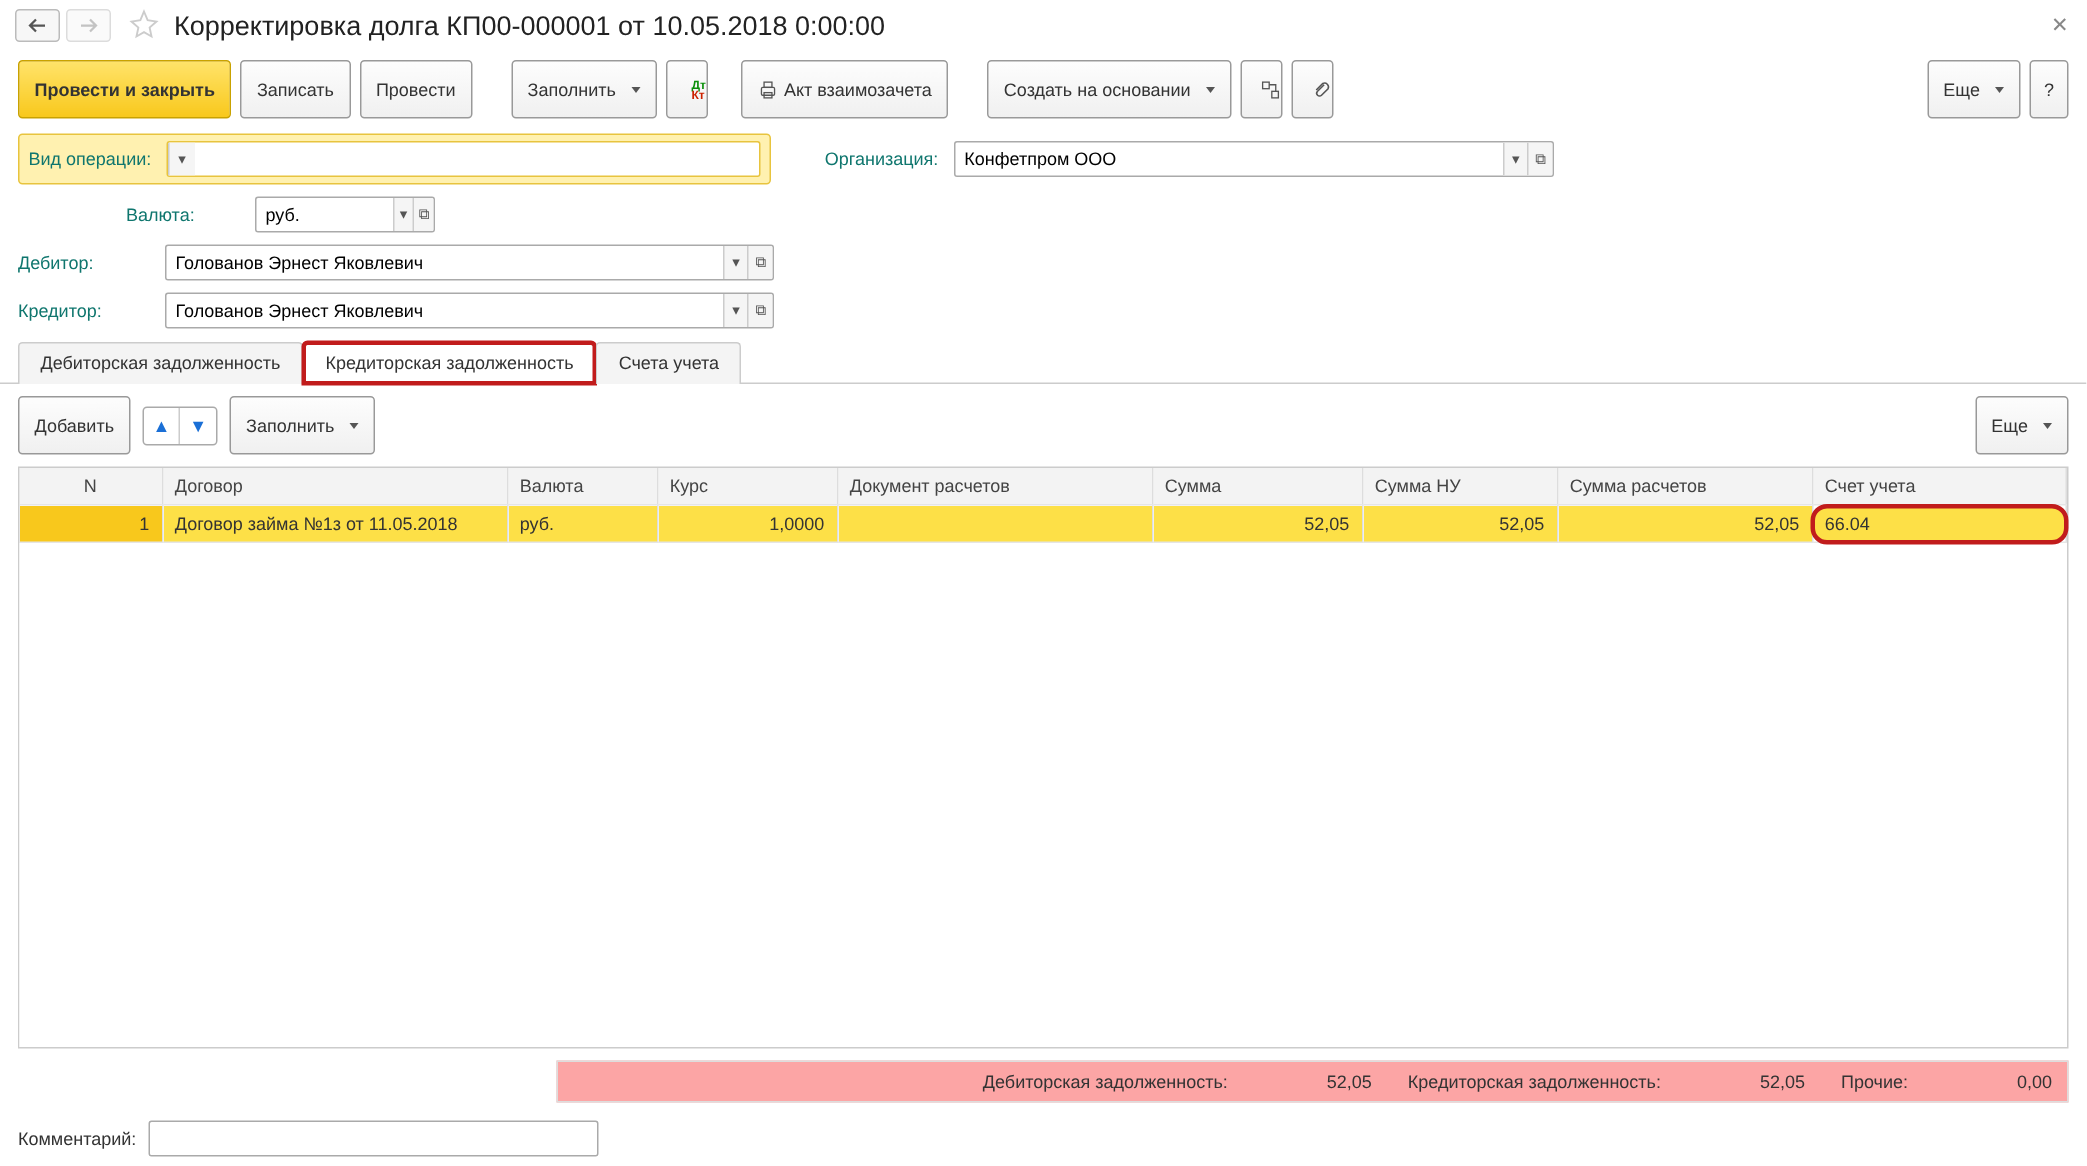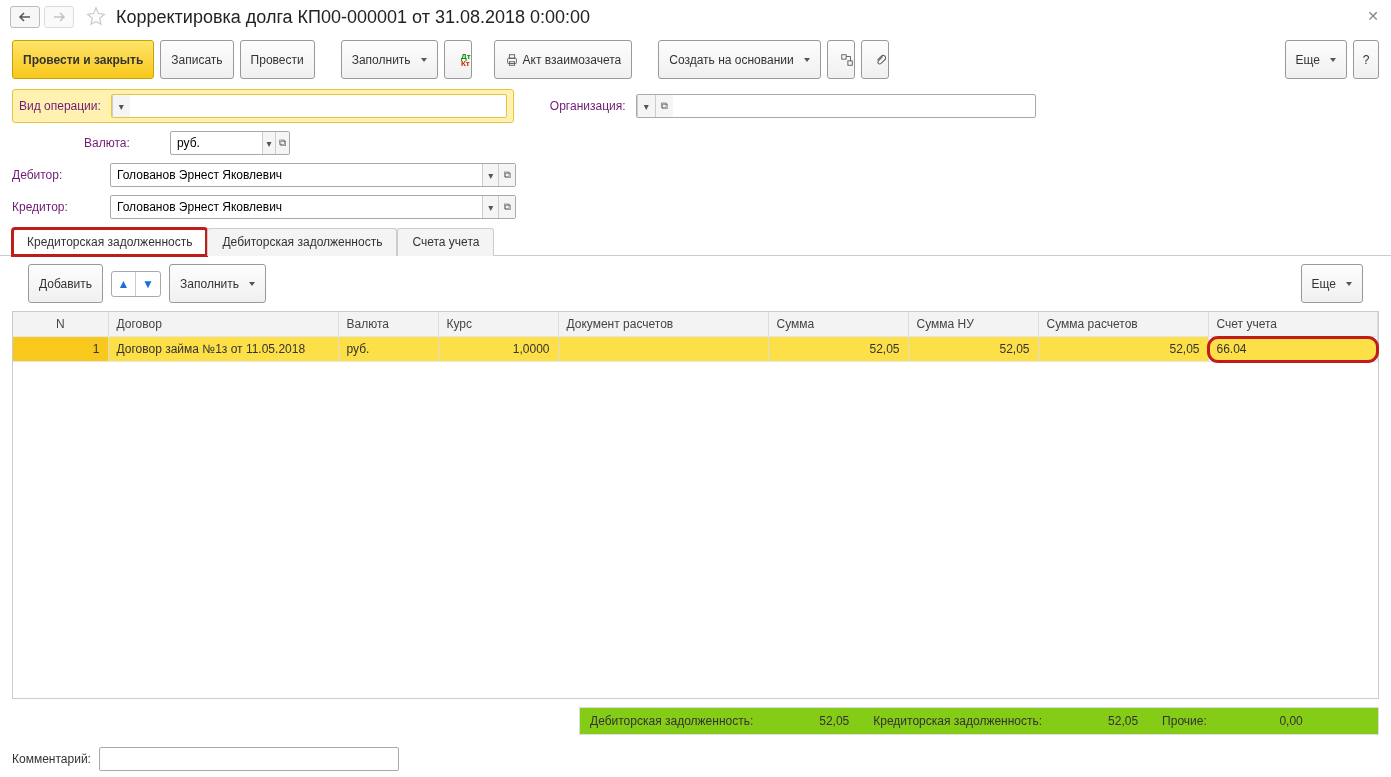--- a/index.html
+++ b/index.html
@@ -75,21 +75,21 @@
     border-left: 3px solid transparent;
     border-right: 3px solid transparent;
     border-top: 4px solid #555;
     margin-left: 6px;
   }
 
   .form-area { padding: 0 12px; }
   .form-row { display: flex; align-items: center; margin-bottom: 8px; gap: 8px; }
   .col-left { display: flex; align-items: center; gap: 6px; }
   .col-gap { width: 20px; }
-  .lbl { width: 92px; color: #701a75; }
+  .lbl { width: 92px; color: #0f766e; }
   .field {
     display: inline-flex;
     align-items: stretch;
     border: 1px solid #aaa;
     border-radius: 2px;
     background: #fff;
     height: 24px;
     overflow: hidden;
   }
   .field input {
@@ -138,21 +138,21 @@
     background: #fff;
     border-bottom: 1px solid #fff;
   }
   .highlight-red {
     outline: 3px solid #c11c1c;
     outline-offset: -2px;
   }
 
   .tab-toolbar {
     display: flex; align-items: center;
-    padding: 8px 28px; gap: 8px;
+    padding: 8px 12px; gap: 8px;
   }
   .tab-toolbar .spacer { flex: 1; }
   .arrows {
     display: inline-flex;
     border: 1px solid #aaa;
     border-radius: 3px;
     overflow: hidden;
     height: 26px;
   }
   .arrows span {
@@ -207,23 +207,24 @@
 
   .totals {
     margin: 8px 12px 0 12px;
     display: flex;
     justify-content: flex-end;
   }
   .totals-box {
     display: flex;
     gap: 24px;
     border: 1px solid #ddd;
-    background: #84cc16;
+    background: #fca5a5;
     padding: 6px 10px;
-    width: 800px;
+    width: 1008px;
+    justify-content: flex-end;
   }
   .tot-item { display: flex; gap: 6px; }
   .tot-item .v { width: 90px; text-align: right; }
 
   .comment-row {
     display: flex; align-items: center;
     padding: 12px 12px 8px 12px; gap: 8px;
   }
   .comment-row .field { width: 300px; }
 
@@ -249,21 +250,21 @@
     <span class="nav-btn" style="opacity:.5">
       <svg width="14" height="10" viewBox="0 0 14 10">
           <path d="M8 1l4 4-4 4M12 5H2" stroke="#888" stroke-width="1.5" fill="none"></path>
         </svg>
     </span>
     <span class="star">
       <svg width="20" height="20" viewBox="0 0 24 24">
           <path d="M12 2l2.9 6.9L22 10l-5.5 4.8L18 22l-6-3.5L6 22l1.5-7.2L2 10l7.1-1.1z" fill="none" stroke="#ccc" stroke-width="1.5"></path>
         </svg>
     </span>
-    <span class="title-text">Корректировка долга КП00-000001 от 31.08.2018 0:00:00</span>
+    <span class="title-text">Корректировка долга КП00-000001 от 10.05.2018 0:00:00</span>
     <span class="close-x">✕</span>
   </div>
 
   <div class="toolbar">
     <span class="btn btn-primary">Провести и закрыть</span>
     <span class="btn">Записать</span>
     <span class="btn">Провести</span>
     <span style="width:14px"></span>
     <span class="btn drop-caret">Заполнить</span>
     <span class="btn btn-icon-only">
@@ -302,20 +303,21 @@
       <div class="col-left hl-yellow">
         <span class="lbl">Вид операции:</span>
         <span class="field" style="width:396px">
           <span class="field-btn">▾</span>
         </span>
       </div>
       <div class="col-gap"></div>
       <div class="col-left">
         <span class="lbl" style="width:80px">Организация:</span>
         <span class="field" style="width:400px">
+          <input value="Конфетпром ООО" style="">
           <span class="field-btn">▾</span>
           <span class="field-btn">⧉</span>
         </span>
       </div>
     </div>
 
     <div class="form-row">
       <div style="width:64px"></div>
       <div class="col-left">
         <span class="lbl" style="width:80px">Валюта:</span>
@@ -344,22 +346,22 @@
         <span class="field" style="width:406px">
           <input value="Голованов Эрнест Яковлевич" style="">
           <span class="field-btn">▾</span>
           <span class="field-btn">⧉</span>
         </span>
       </div>
     </div>
   </div>
 
   <div class="tabs">
+    <div class="tab">Дебиторская задолженность</div>
     <div class="tab active highlight-red">Кредиторская задолженность</div>
-    <div class="tab">Дебиторская задолженность</div>
     <div class="tab">Счета учета</div>
   </div>
 
   <div class="tab-toolbar">
     <span class="btn">Добавить</span>
     <span class="arrows">
       <span style="color:#1a6fd6">▲</span>
       <span style="color:#1a6fd6">▼</span>
     </span>
     <span class="btn drop-caret">Заполнить</span>

